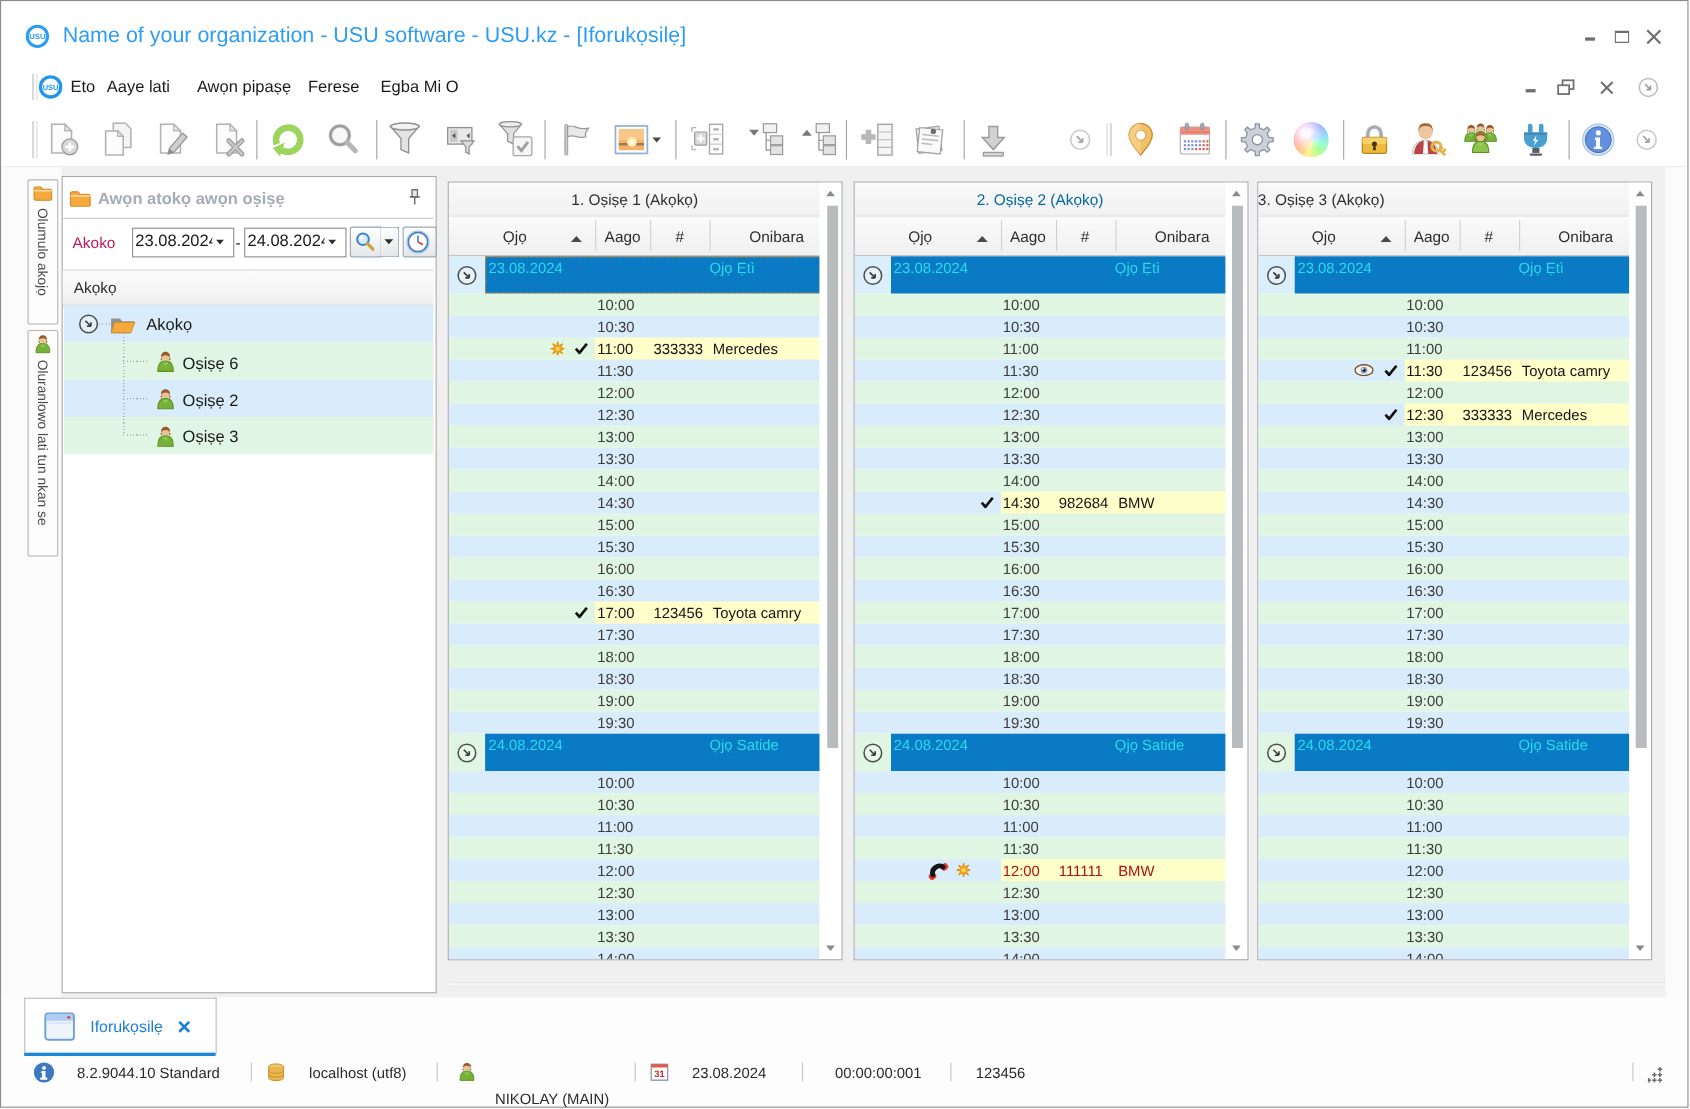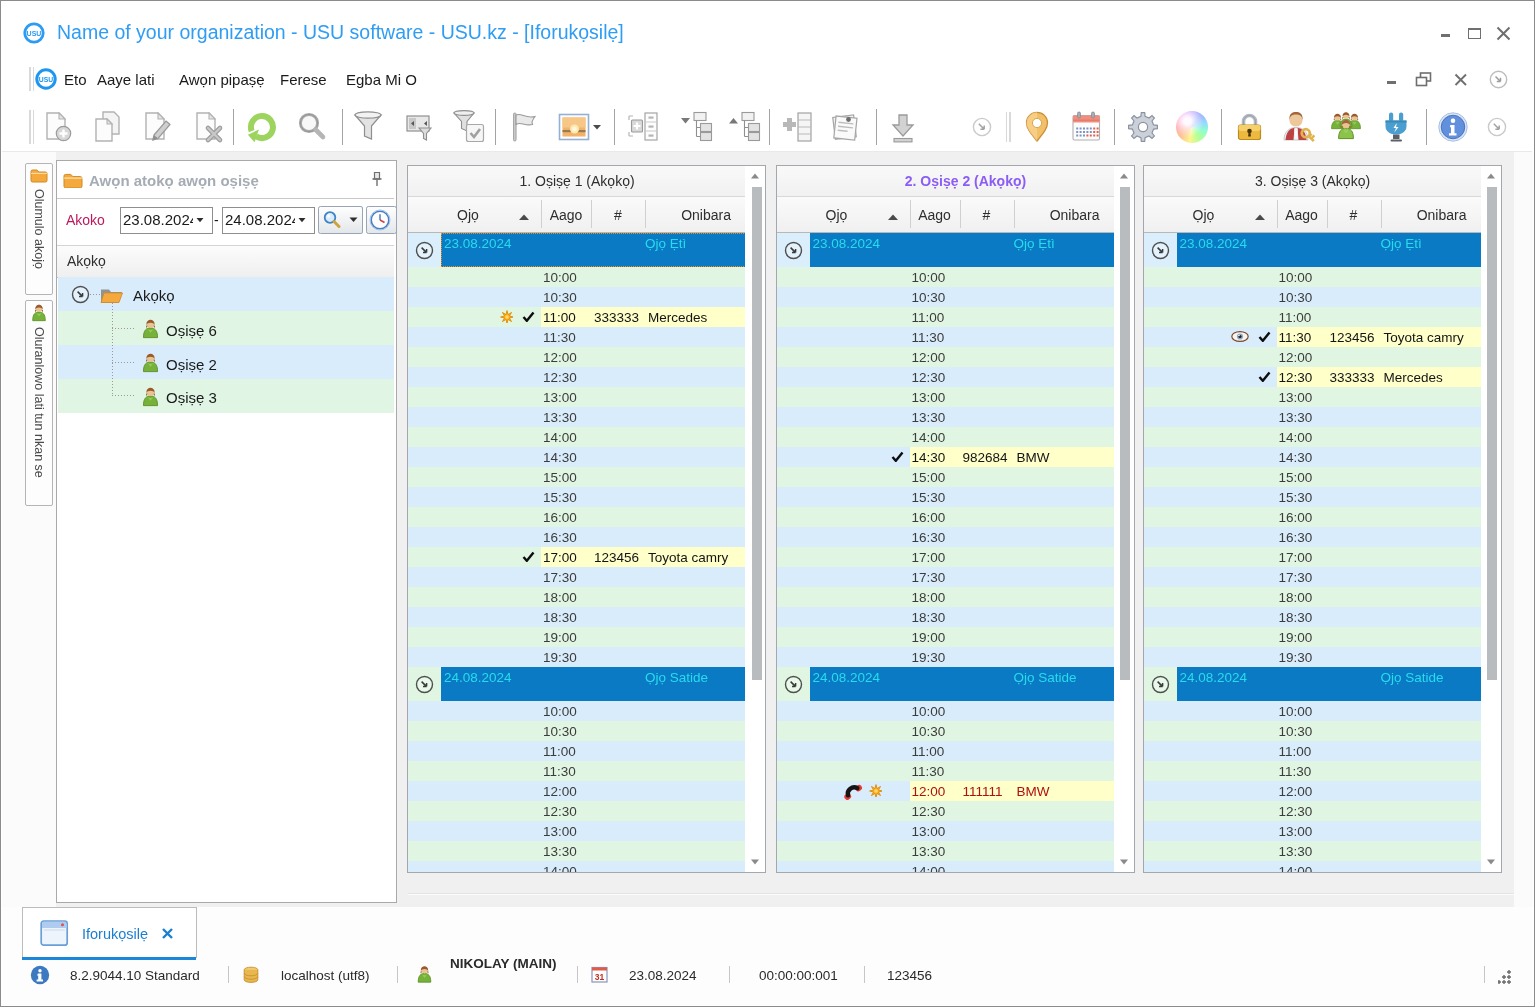--- a/index.html
+++ b/index.html
@@ -495,21 +495,21 @@
       </svg>
 <svg class="ab" style="left:342px;top:692px;" width="10" height="8" viewBox="0 0 10 8">
         <path d="M1 1.5 h8 l-4 5 z" fill="#8a8a8a"></path>
       </svg>
 <div class="ab" style="left:343.5px;top:21px;width:10px;height:493px;background:#b9bcbf;"></div>
 </div>
   </div>
 <div class="ab" style="left:775.5px;top:165px;width:357px;height:706px;background:#fff;border:1px solid #a2a8ae;overflow:hidden;">
 <div class="ab" style="left:0;top:0;width:357px;height:706px;">
 <div class="ab" style="left:0px;top:0px;width:356px;height:30px;background:linear-gradient(#f9f9f9,#f1f1f1);border-bottom:1px solid #d8d8d8;"></div>
-<div class="t" style="left:0px;top:7px;font-size:14px;color:#8b5cf6;font-weight:bold;width:338px;text-align:center;padding-left:20px;">2. Oṣiṣẹ 2 (Akọkọ)</div>
+<div class="t" style="left:0px;top:7px;font-size:14px;color:#0369a1;font-weight:normal;width:338px;text-align:center;">2. Oṣiṣẹ 2 (Akọkọ)</div>
 <div class="ab" style="left:0px;top:30.5px;width:356px;height:35.5px;background:linear-gradient(#fafafa,#f0f0f0);border-bottom:1px solid #b8b8b8;"></div>
 <div class="ab" style="left:133px;top:34px;width:1px;height:28px;background:#d0d0d0;"></div>
 <div class="ab" style="left:183px;top:34px;width:1px;height:28px;background:#d0d0d0;"></div>
 <div class="ab" style="left:237px;top:34px;width:1px;height:28px;background:#d0d0d0;"></div>
 <div class="t" style="left:0px;top:41px;font-size:14px;color:#2e2e2e;font-weight:normal;width:120px;text-align:center;">Ọjọ</div>
 <svg class="ab" style="left:110px;top:46.5px;" width="12" height="9" viewBox="0 0 12 9">
         <path d="M6 1.5 l5 5.5 h-10 z" fill="#4a4a4a"></path>
       </svg>
 <div class="t" style="left:133px;top:41px;font-size:14px;color:#2e2e2e;font-weight:normal;width:50px;text-align:center;">Aago</div>
 <div class="t" style="left:183px;top:41px;font-size:14px;color:#2e2e2e;font-weight:normal;width:54px;text-align:center;">#</div>
@@ -614,21 +614,21 @@
       </svg>
 <svg class="ab" style="left:342px;top:692px;" width="10" height="8" viewBox="0 0 10 8">
         <path d="M1 1.5 h8 l-4 5 z" fill="#8a8a8a"></path>
       </svg>
 <div class="ab" style="left:343.5px;top:21px;width:10px;height:493px;background:#b9bcbf;"></div>
 </div>
   </div>
 <div class="ab" style="left:1142.5px;top:165px;width:357px;height:706px;background:#fff;border:1px solid #a2a8ae;overflow:hidden;">
 <div class="ab" style="left:0;top:0;width:357px;height:706px;">
 <div class="ab" style="left:0px;top:0px;width:356px;height:30px;background:linear-gradient(#f9f9f9,#f1f1f1);border-bottom:1px solid #d8d8d8;"></div>
-<div class="t" style="left:0px;top:7px;font-size:14px;color:#2e2e2e;font-weight:normal;width:338px;text-align:center;">3. Oṣiṣẹ 3 (Akọkọ)</div>
+<div class="t" style="left:0px;top:7px;font-size:14px;color:#2e2e2e;font-weight:normal;width:338px;">3. Oṣiṣẹ 3 (Akọkọ)</div>
 <div class="ab" style="left:0px;top:30.5px;width:356px;height:35.5px;background:linear-gradient(#fafafa,#f0f0f0);border-bottom:1px solid #b8b8b8;"></div>
 <div class="ab" style="left:133px;top:34px;width:1px;height:28px;background:#d0d0d0;"></div>
 <div class="ab" style="left:183px;top:34px;width:1px;height:28px;background:#d0d0d0;"></div>
 <div class="ab" style="left:237px;top:34px;width:1px;height:28px;background:#d0d0d0;"></div>
 <div class="t" style="left:0px;top:41px;font-size:14px;color:#2e2e2e;font-weight:normal;width:120px;text-align:center;">Ọjọ</div>
 <svg class="ab" style="left:110px;top:46.5px;" width="12" height="9" viewBox="0 0 12 9">
         <path d="M6 1.5 l5 5.5 h-10 z" fill="#4a4a4a"></path>
       </svg>
 <div class="t" style="left:133px;top:41px;font-size:14px;color:#2e2e2e;font-weight:normal;width:50px;text-align:center;">Aago</div>
 <div class="t" style="left:183px;top:41px;font-size:14px;color:#2e2e2e;font-weight:normal;width:54px;text-align:center;">#</div>
@@ -762,21 +762,21 @@
   </svg>
 <div class="t" style="left:281px;top:968px;font-size:13.5px;color:#2a2a2a;font-weight:normal;">localhost (utf8)</div>
 <svg class="ab" style="left:415px;top:964.5px;" width="19" height="19" viewBox="0 0 19 19">
     <path d="M3.21 17.16 C3.21 10.7 5.59 8.49 9.5 8.49 C13.41 8.49 15.79 10.7 15.79 17.16 Z" fill="#76b13a" stroke="#5f9127" stroke-width="0.85"></path>
     <path d="M6.779999999999999 9.17 C8.65 10.7 10.35 10.7 12.22 9.17 L9.5 12.91 Z" fill="#a8dc6a" opacity="0.6"></path>
     <circle cx="9.5" cy="5.09" r="3.315" fill="#eac393"></circle>
     <path d="M5.845000000000001 6.11 C5.08 -0.34999999999999964 13.92 -0.34999999999999964 13.155 6.11 C12.56 3.2200000000000006 6.4399999999999995 3.2200000000000006 5.845000000000001 6.11 Z" fill="#9a5a2c"></path>
     <path d="M5.675000000000001 6.279999999999999 q-0.425 1.53 0.255 2.38 l1.02 -2.04 z" fill="#9a5a2c"></path>
     <path d="M13.325 6.279999999999999 q0.425 1.53 -0.255 2.38 l-1.02 -2.04 z" fill="#9a5a2c"></path>
   </svg>
-<div class="t" style="left:450px;top:956px;font-size:13.5px;color:#2a2a2a;font-weight:bold;">NIKOLAY (MAIN)</div>
+<div class="t" style="left:450px;top:992px;font-size:13.5px;color:#2a2a2a;font-weight:normal;">NIKOLAY (MAIN)</div>
 <svg class="ab" style="left:591px;top:966px;" width="17" height="17" viewBox="0 0 17 17">
     <rect x="1" y="1.5" width="15" height="14.5" fill="#fdfdfd" stroke="#8a94b8" stroke-width="1.2"></rect>
     <path d="M1 1.5 h15 v3 h-15 z" fill="#e05c4a"></path>
     <text x="8.5" y="13.5" font-size="8.5" font-weight="bold" fill="#c03020" text-anchor="middle" font-family="Liberation Sans">31</text>
   </svg>
 <div class="t" style="left:629px;top:968px;font-size:13.5px;color:#2a2a2a;font-weight:normal;">23.08.2024</div>
 <div class="t" style="left:759px;top:968px;font-size:13.5px;color:#2a2a2a;font-weight:normal;">00:00:00:001</div>
 <div class="t" style="left:887px;top:968px;font-size:13.5px;color:#2a2a2a;font-weight:normal;">123456</div>
 <div class="ab" style="left:228px;top:966px;width:1px;height:17px;background:#c6c6c6;"></div>
 <div class="ab" style="left:397px;top:966px;width:1px;height:17px;background:#c6c6c6;"></div>

